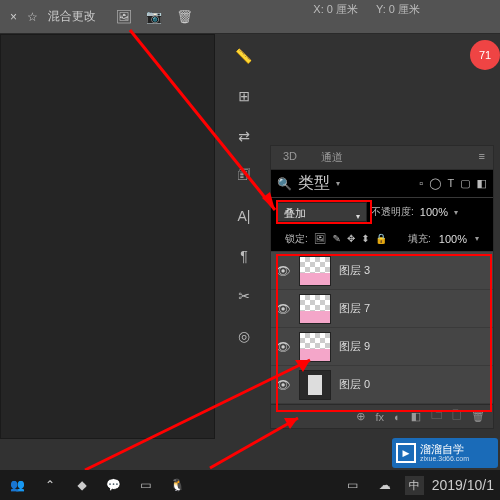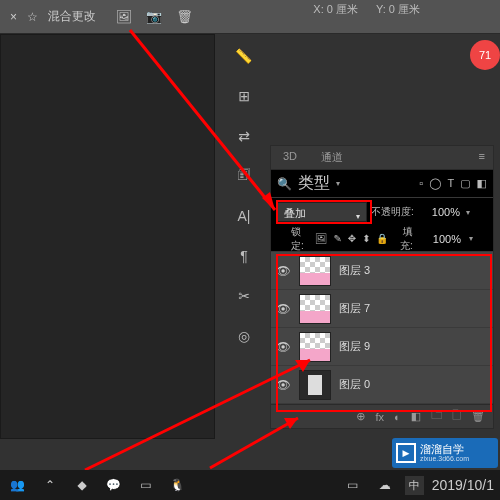--- a/index.html
+++ b/index.html
@@ -25,24 +25,24 @@
   
   .panel-filter { display: flex; align-items: center; height: 28px; padding: 0 6px; gap: 6px; border-bottom: 1px solid #383838; }
   .panel-filter .search { color: #bbb; font-size: 12px; }
   .panel-filter .type-label { color: #ccc; font-size: 16px; }
   .panel-filter .drop { color: #999; font-size: 8px; }
   .panel-filter .filter-icons { margin-left: auto; display: flex; gap: 6px; color: #bbb; font-size: 11px; }
   
   .blend-row { display: flex; align-items: center; height: 28px; padding: 0 6px; gap: 4px; }
   .blend-select { width: 90px; height: 20px; background: #3a3a3a; border: 1px solid #222; color: #ddd; font-size: 11px; display: flex; align-items: flex-end; justify-content: space-between; padding: 0 6px; }
   .opacity-label { color: #bbb; font-size: 10px; }
-  .opacity-val { color: #ddd; font-size: 11px; margin-left: 14px; }
+  .opacity-val { color: #ddd; font-size: 11px; margin-left: 2px; }
   .opacity-drop { color: #999; font-size: 8px; margin-left: 2px; }
   
-  .lock-row { display: flex; align-items: center; height: 26px; padding: 0 20px; gap: 6px; border-bottom: 1px solid #383838; }
+  .lock-row { display: flex; align-items: center; height: 26px; padding: 0 14px; gap: 6px; border-bottom: 1px solid #383838; }
   .lock-row .label { color: #bbb; font-size: 10px; }
   .lock-row .lock-icons { display: flex; gap: 6px; color: #bbb; font-size: 10px; }
   .lock-row .fill-label { margin-left: auto; color: #bbb; font-size: 10px; text-align: right; }
   
   .layers-list { background: #454545; }
   .layer-row { display: flex; align-items: center; height: 38px; padding: 0 4px; gap: 8px; border-bottom: 1px solid #3a3a3a; }
   .layer-row .eye { width: 16px; color: #ccc; font-size: 12px; text-align: center; }
   .layer-row .thumb { width: 32px; height: 30px; background: #fff; border: 1px solid #222; position: relative; }
   .layer-row .thumb.checker { background: repeating-conic-gradient(#ccc 0 25%, #fff 0 50%) 0 0/10px 10px; }
   .layer-row .thumb .pink { position: absolute; bottom: 0; left: 0; right: 0; height: 12px; background: #f4a6c9; }

